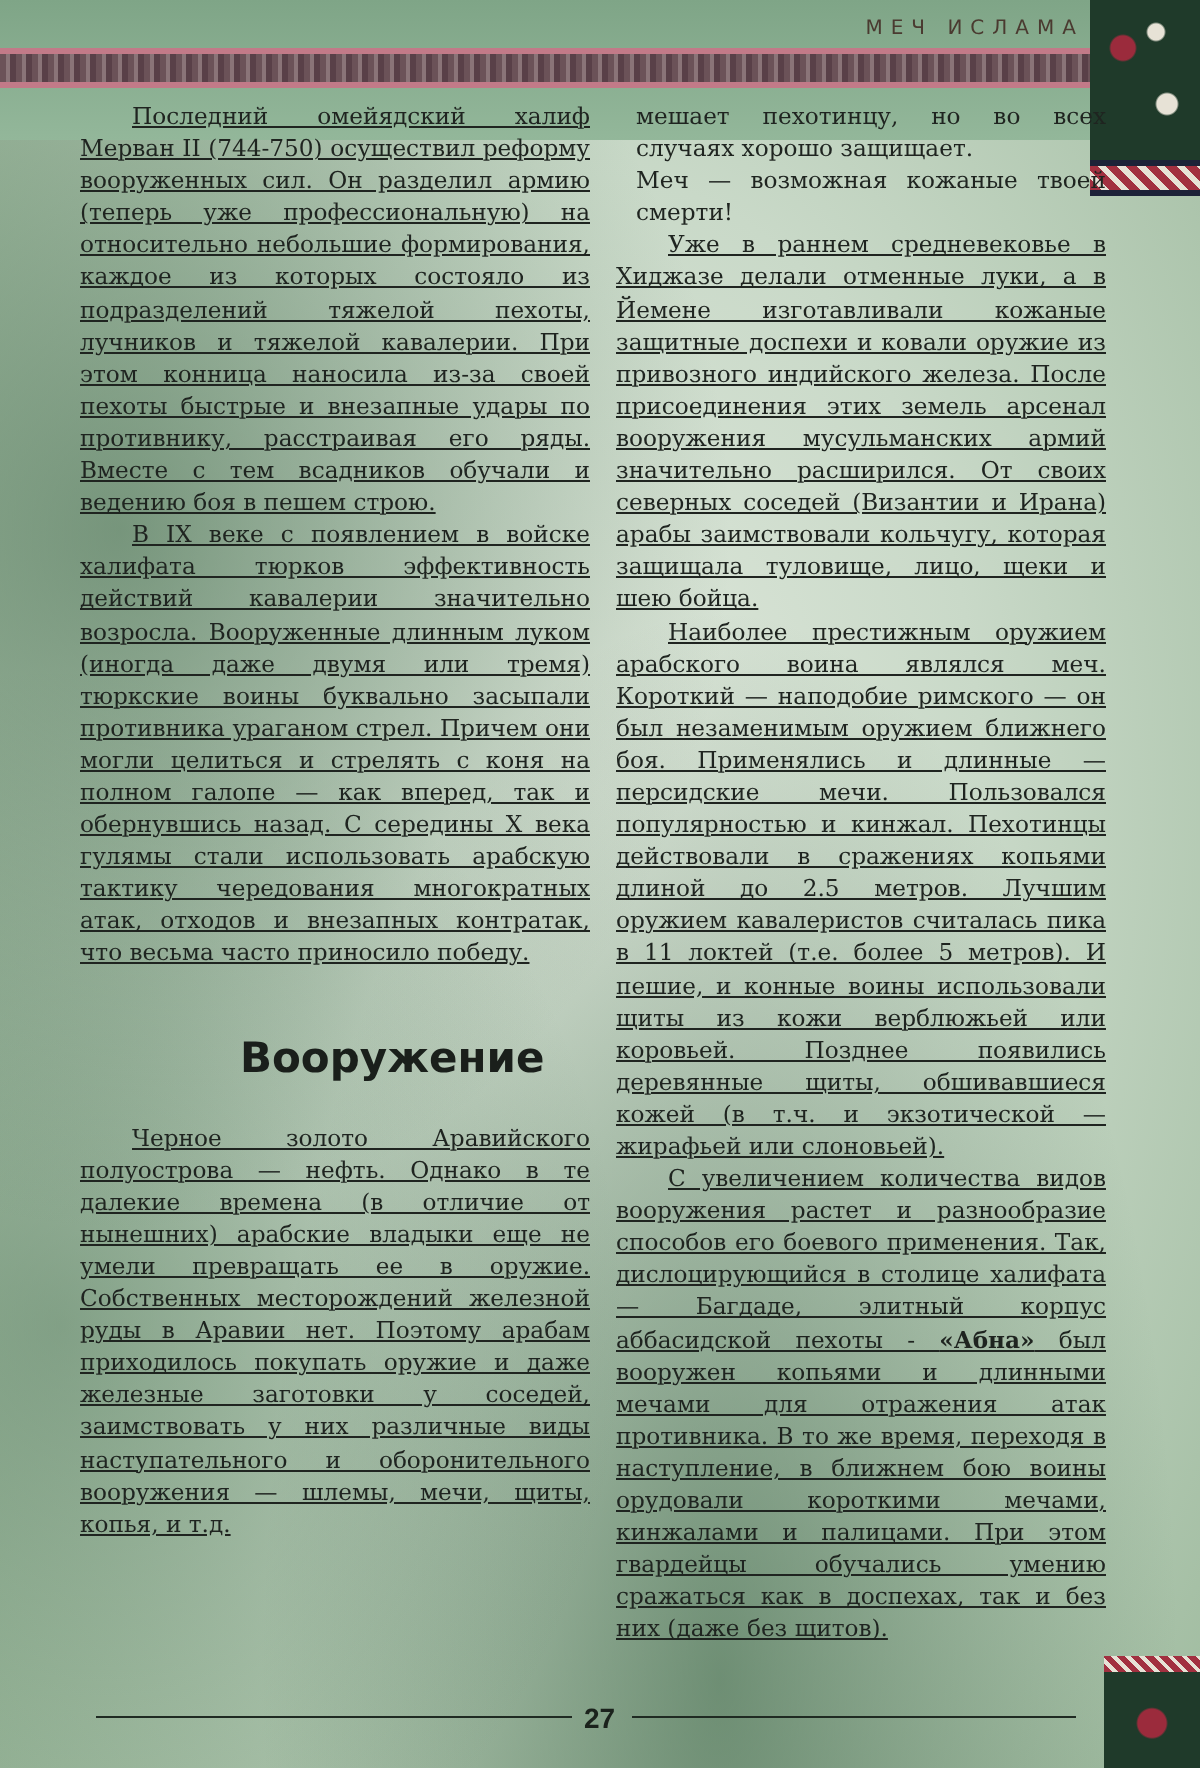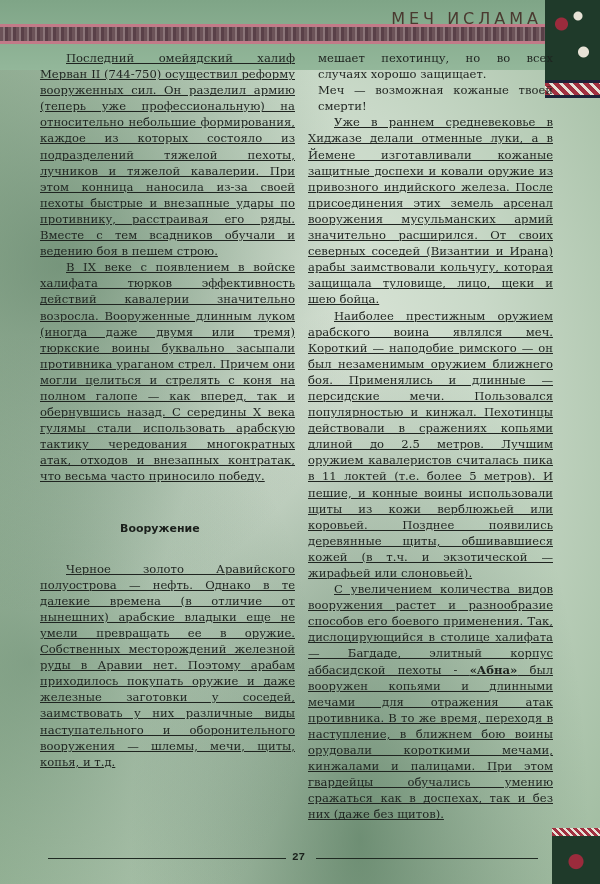--- a/index.html
+++ b/index.html
@@ -11,21 +11,21 @@
       radial-gradient(ellipse at 60% 95%, rgba(60,100,70,0.6) 0%, rgba(60,100,70,0) 45%),
       radial-gradient(ellipse at 50% 45%, #dfe8dc 0%, #c9d9c8 45%, #9fbb9f 100%);
     font-family: "DejaVu Serif", "Liberation Serif", serif;
     color:#1f2420;
   }
   .top-band {
     position:absolute; left:0; top:0; width:600px; height:70px;
     background: linear-gradient(180deg,#7fa587 0%, #93b79a 100%);
   }
   .header-title {
-    position:absolute; right:58px; top:9px; font-size:16px; letter-spacing:4px;
+    position:absolute; right:58px; top:9px; font-size:10px; letter-spacing:4px;
     color:#4a3a30; font-family:"DejaVu Sans", sans-serif;
   }
   .ornament-band {
     position:absolute; left:0; top:24px; width:545px; height:20px;
     background: repeating-linear-gradient(90deg,#6b5258 0 3px,#8a7478 3px 5px,#594048 5px 8px);
     border-top:3px solid #c27a88; border-bottom:3px solid #c27a88;
     box-sizing:border-box;
   }
   .side-ornament {
     position:absolute; right:0; top:0; width:55px; height:80px;
@@ -50,30 +50,30 @@
   .col {
     position:absolute; top:50px; font-size:11.6px; line-height:16.1px;
     text-align:justify;
   }
   .col-left { left:40px; width:255px; }
   .col-right { left:308px; width:245px; }
   .col p { margin:0; text-indent:0; }
   .col p.ind { text-indent:26px;text-decoration:underline; }
   .col .verse-r { padding-left:10px; }
   .heading {
-    font-family:"DejaVu Sans", sans-serif; font-weight:bold; font-size:11px;
+    font-family:"DejaVu Sans", sans-serif; font-weight:bold; font-size:21px;
     margin:36px 0 24px 80px; color:#1a1f1b;
   }
   b.term { font-weight:bold; }
   .footer-line {
     position:absolute; top:858px; height:1px; background:#1f2a22;
   }
   .page-number {
-    position:absolute; left:292px; top:851px; font-size:11px; font-weight:bold;
-    font-family:Liberation Mono, monospace; color:#1b221c;
+    position:absolute; left:292px; top:851px; font-size:14px; font-weight:bold;
+    font-family:Liberation Sans, sans-serif; color:#1b221c;
   }
 </style>
 </head>
 <body>
 
 <div class="top-band"></div>
 <div class="header-title">МЕЧ ИСЛАМА</div>
 <div class="ornament-band"></div>
 <div class="side-ornament"></div>
 <div class="side-stripe"></div>

